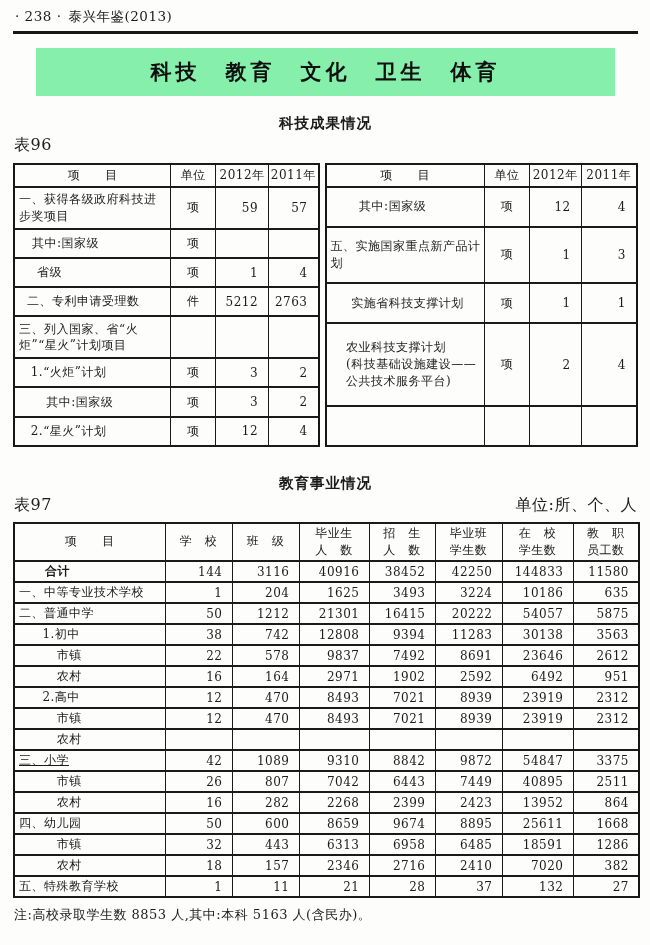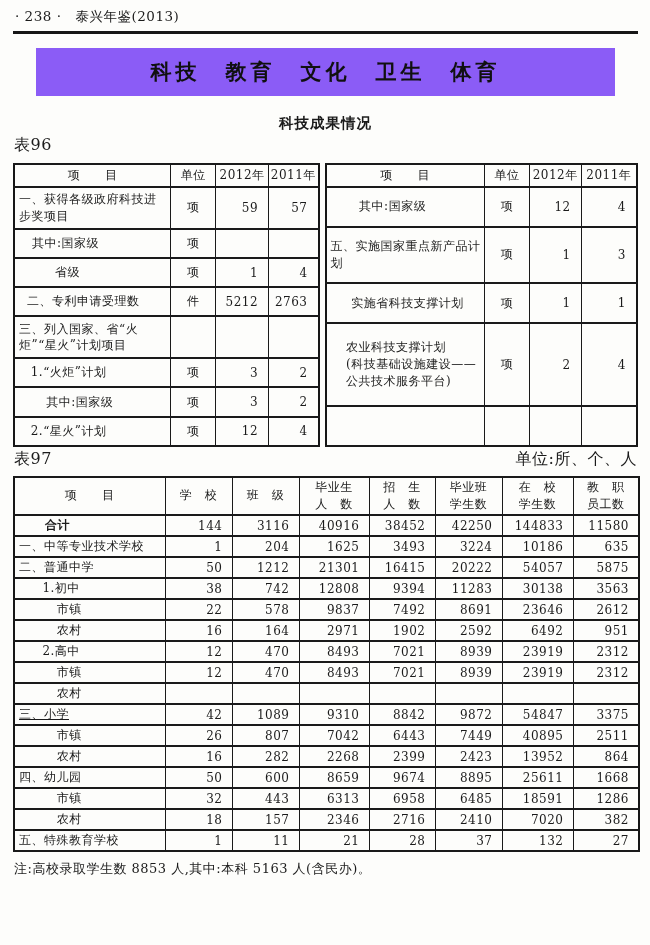--- a/index.html
+++ b/index.html
@@ -6,27 +6,27 @@
   html,body { width:650px; height:945px; }
   body {
     background:#fdfdfb;
     color:#1b1b1b;
     font-family:"DejaVu Serif", serif;
     overflow:hidden;
   }
   .page { width:650px; height:945px; padding:6px 12px 0 13px; }
 
   .pagehead {
-    display:flex; align-items:baseline; gap:14px;
+    display:flex; align-items:baseline; gap:7px;
     font-size:13.5px; padding:2px 0 5px 2px; letter-spacing:0.5px;
   }
   .toprule { border-top:3px solid #161616; }
 
   .banner {
-    margin:14px 23px 0 23px; height:48px; background:#8b5cf6;
+    margin:14px 23px 0 23px; height:48px; background:#86efac;
     display:flex; align-items:center; justify-content:center;
   }
   .banner-title {
     font-family:"DejaVu Sans", sans-serif;
     font-size:21px; font-weight:bold; letter-spacing:4px; color:#101010;
   }
 
   .sec-title {
     text-align:center; font-family:"DejaVu Sans", sans-serif;
     font-weight:bold; font-size:14.5px; letter-spacing:1px;
@@ -108,21 +108,21 @@
             <td class="num">59</td>
             <td class="num">57</td>
           </tr>
           <tr>
             <td class="item" style="padding-left: 17px;">其中:国家级</td>
             <td class="unit">项</td>
             <td class="num"></td>
             <td class="num"></td>
           </tr>
           <tr>
-            <td class="item" style="padding-left: 40px; margin-top: 44px;">省级</td>
+            <td class="item" style="padding-left: 22px; margin-top: 44px;">省级</td>
             <td class="unit">项</td>
             <td class="num">1</td>
             <td class="num">4</td>
           </tr>
           <tr>
             <td class="item" style="padding-left: 12px;">二、专利申请受理数</td>
             <td class="unit">件</td>
             <td class="num">5212</td>
             <td class="num">2763</td>
           </tr>
@@ -197,20 +197,21 @@
           <tr>
             <td class="item" style="padding-left: 4px;"></td>
             <td class="unit"></td>
             <td class="num"></td>
             <td class="num"></td>
           </tr>
         </tbody>
     </table>
   </div>
 
+  <div class="sec-title second">教育事业情况</div>
   <div class="tbl-caption-row">
     <span>表97</span>
     <span>单位:所、个、人</span>
   </div>
 
   <table class="t97">
     <colgroup>
       <col style="width:151px">
         <col style="width:67px">
         <col style="width:67px">

